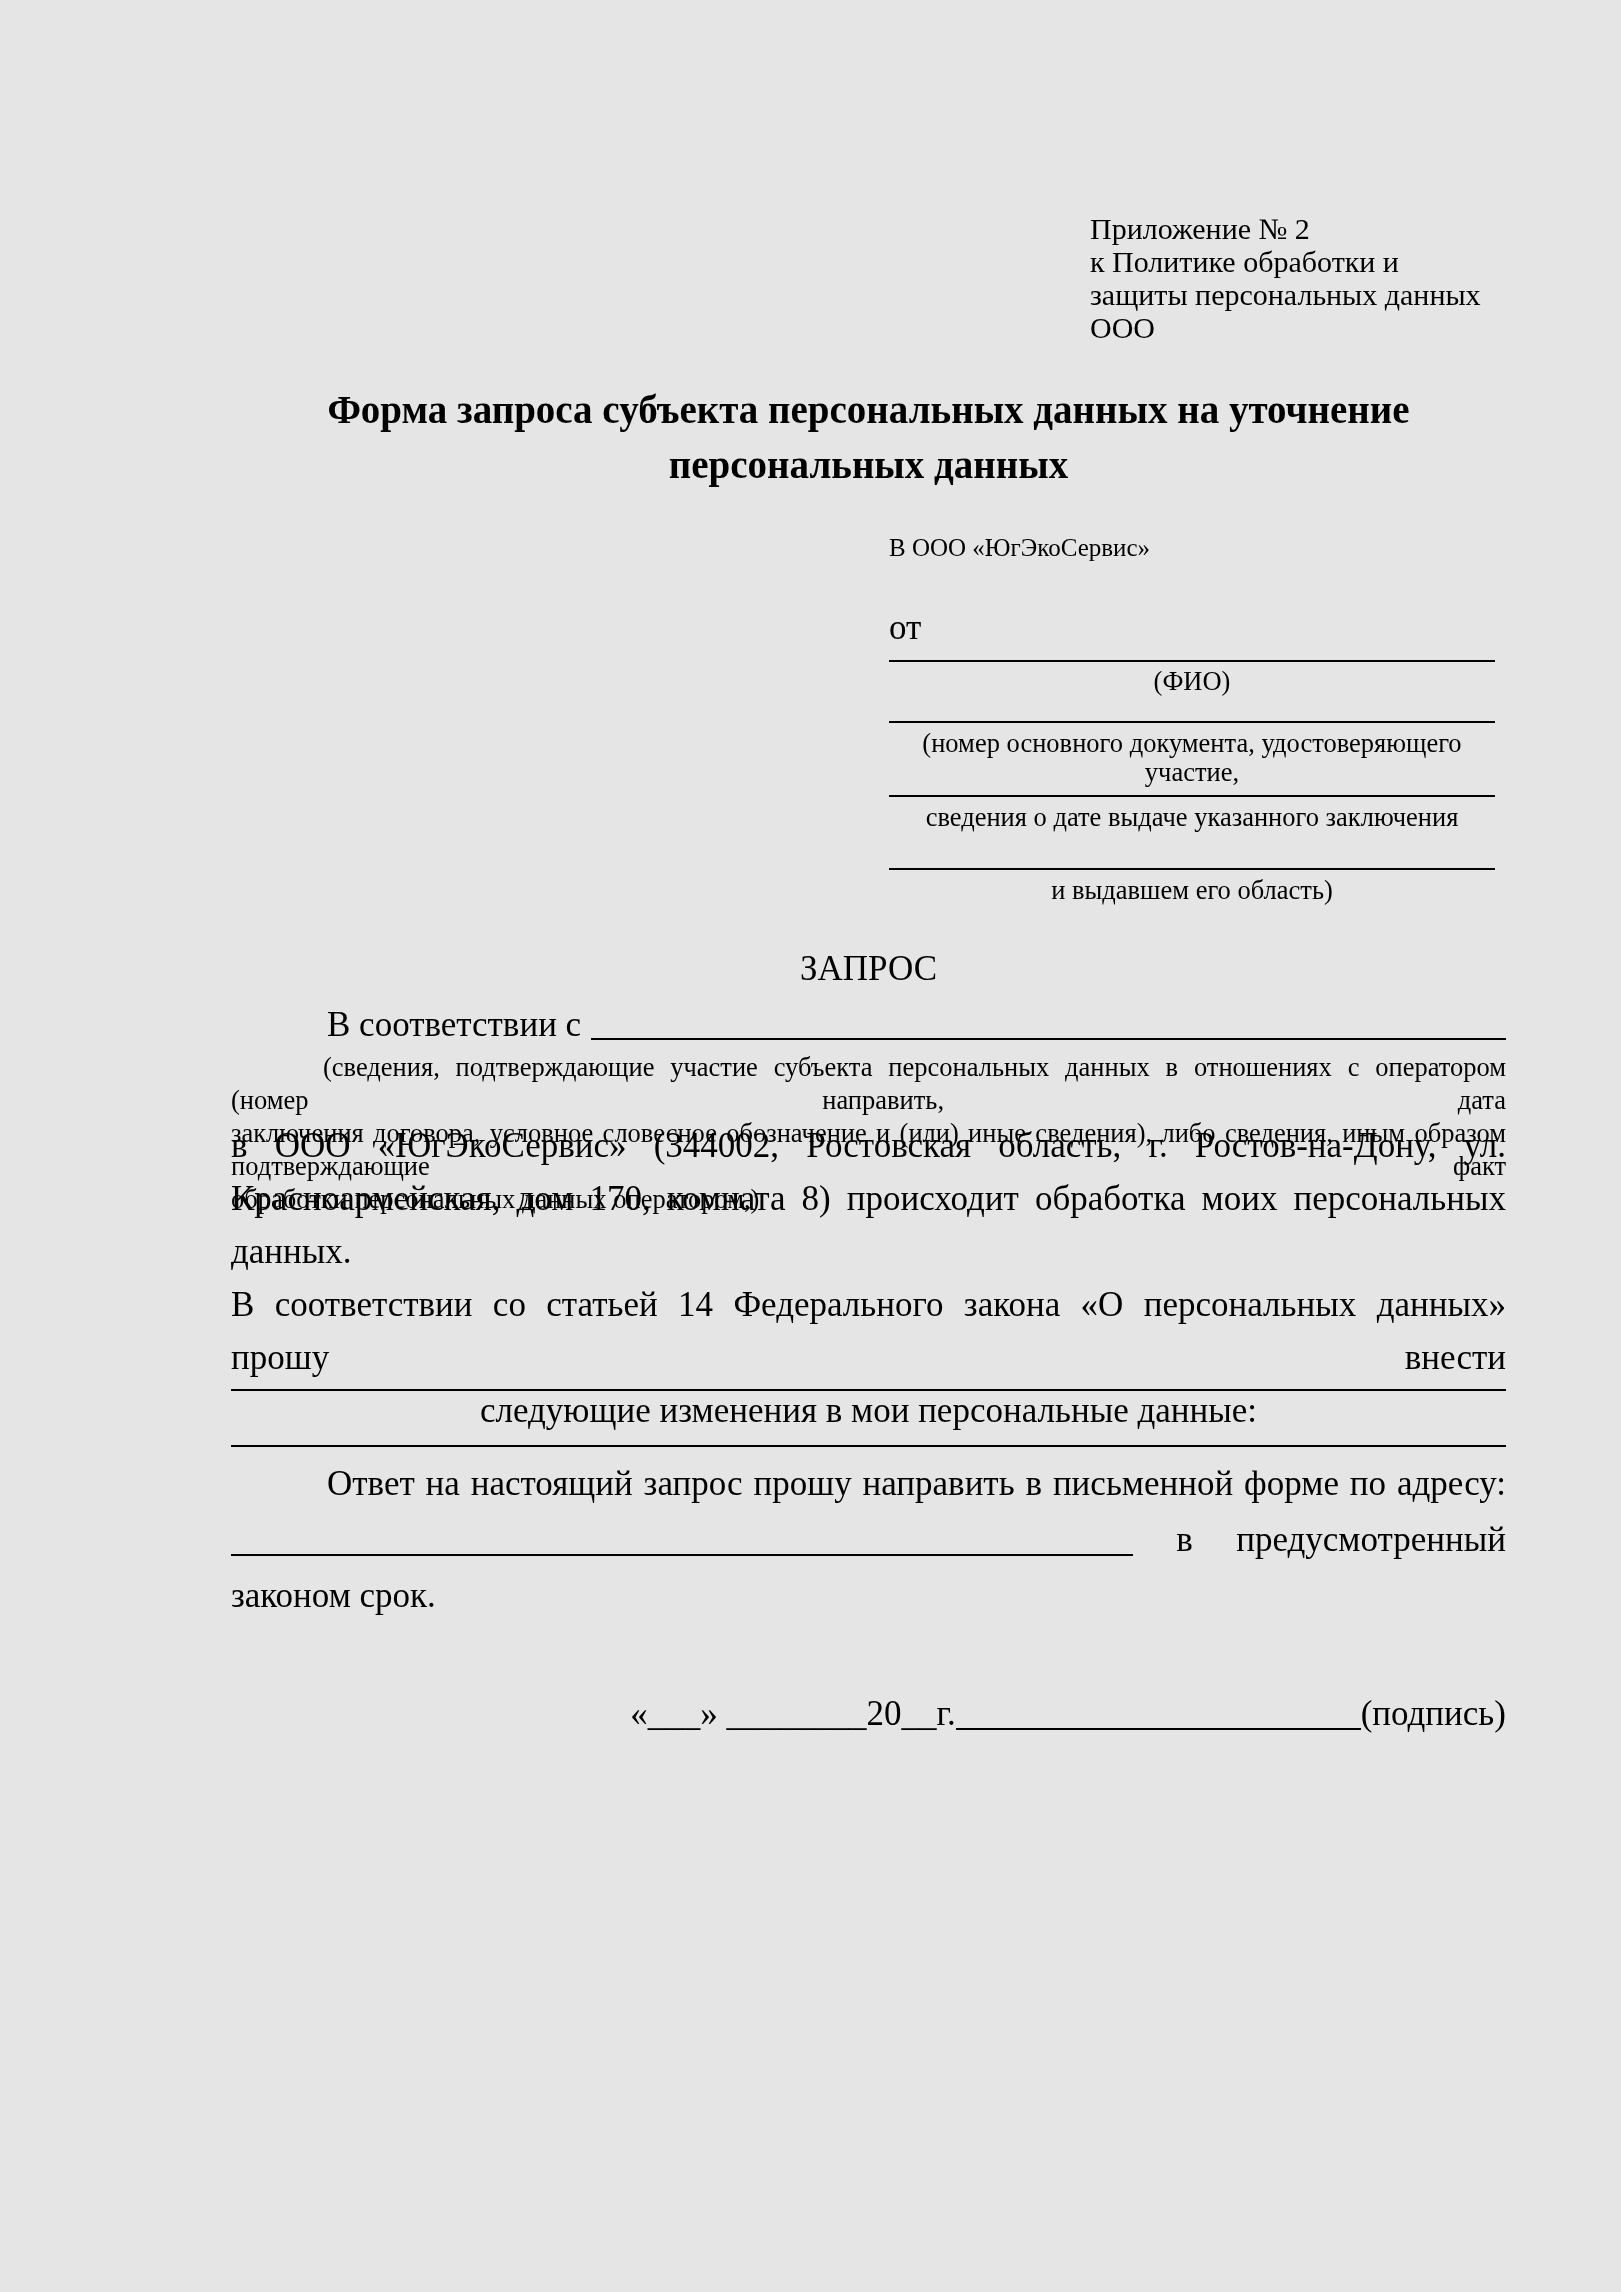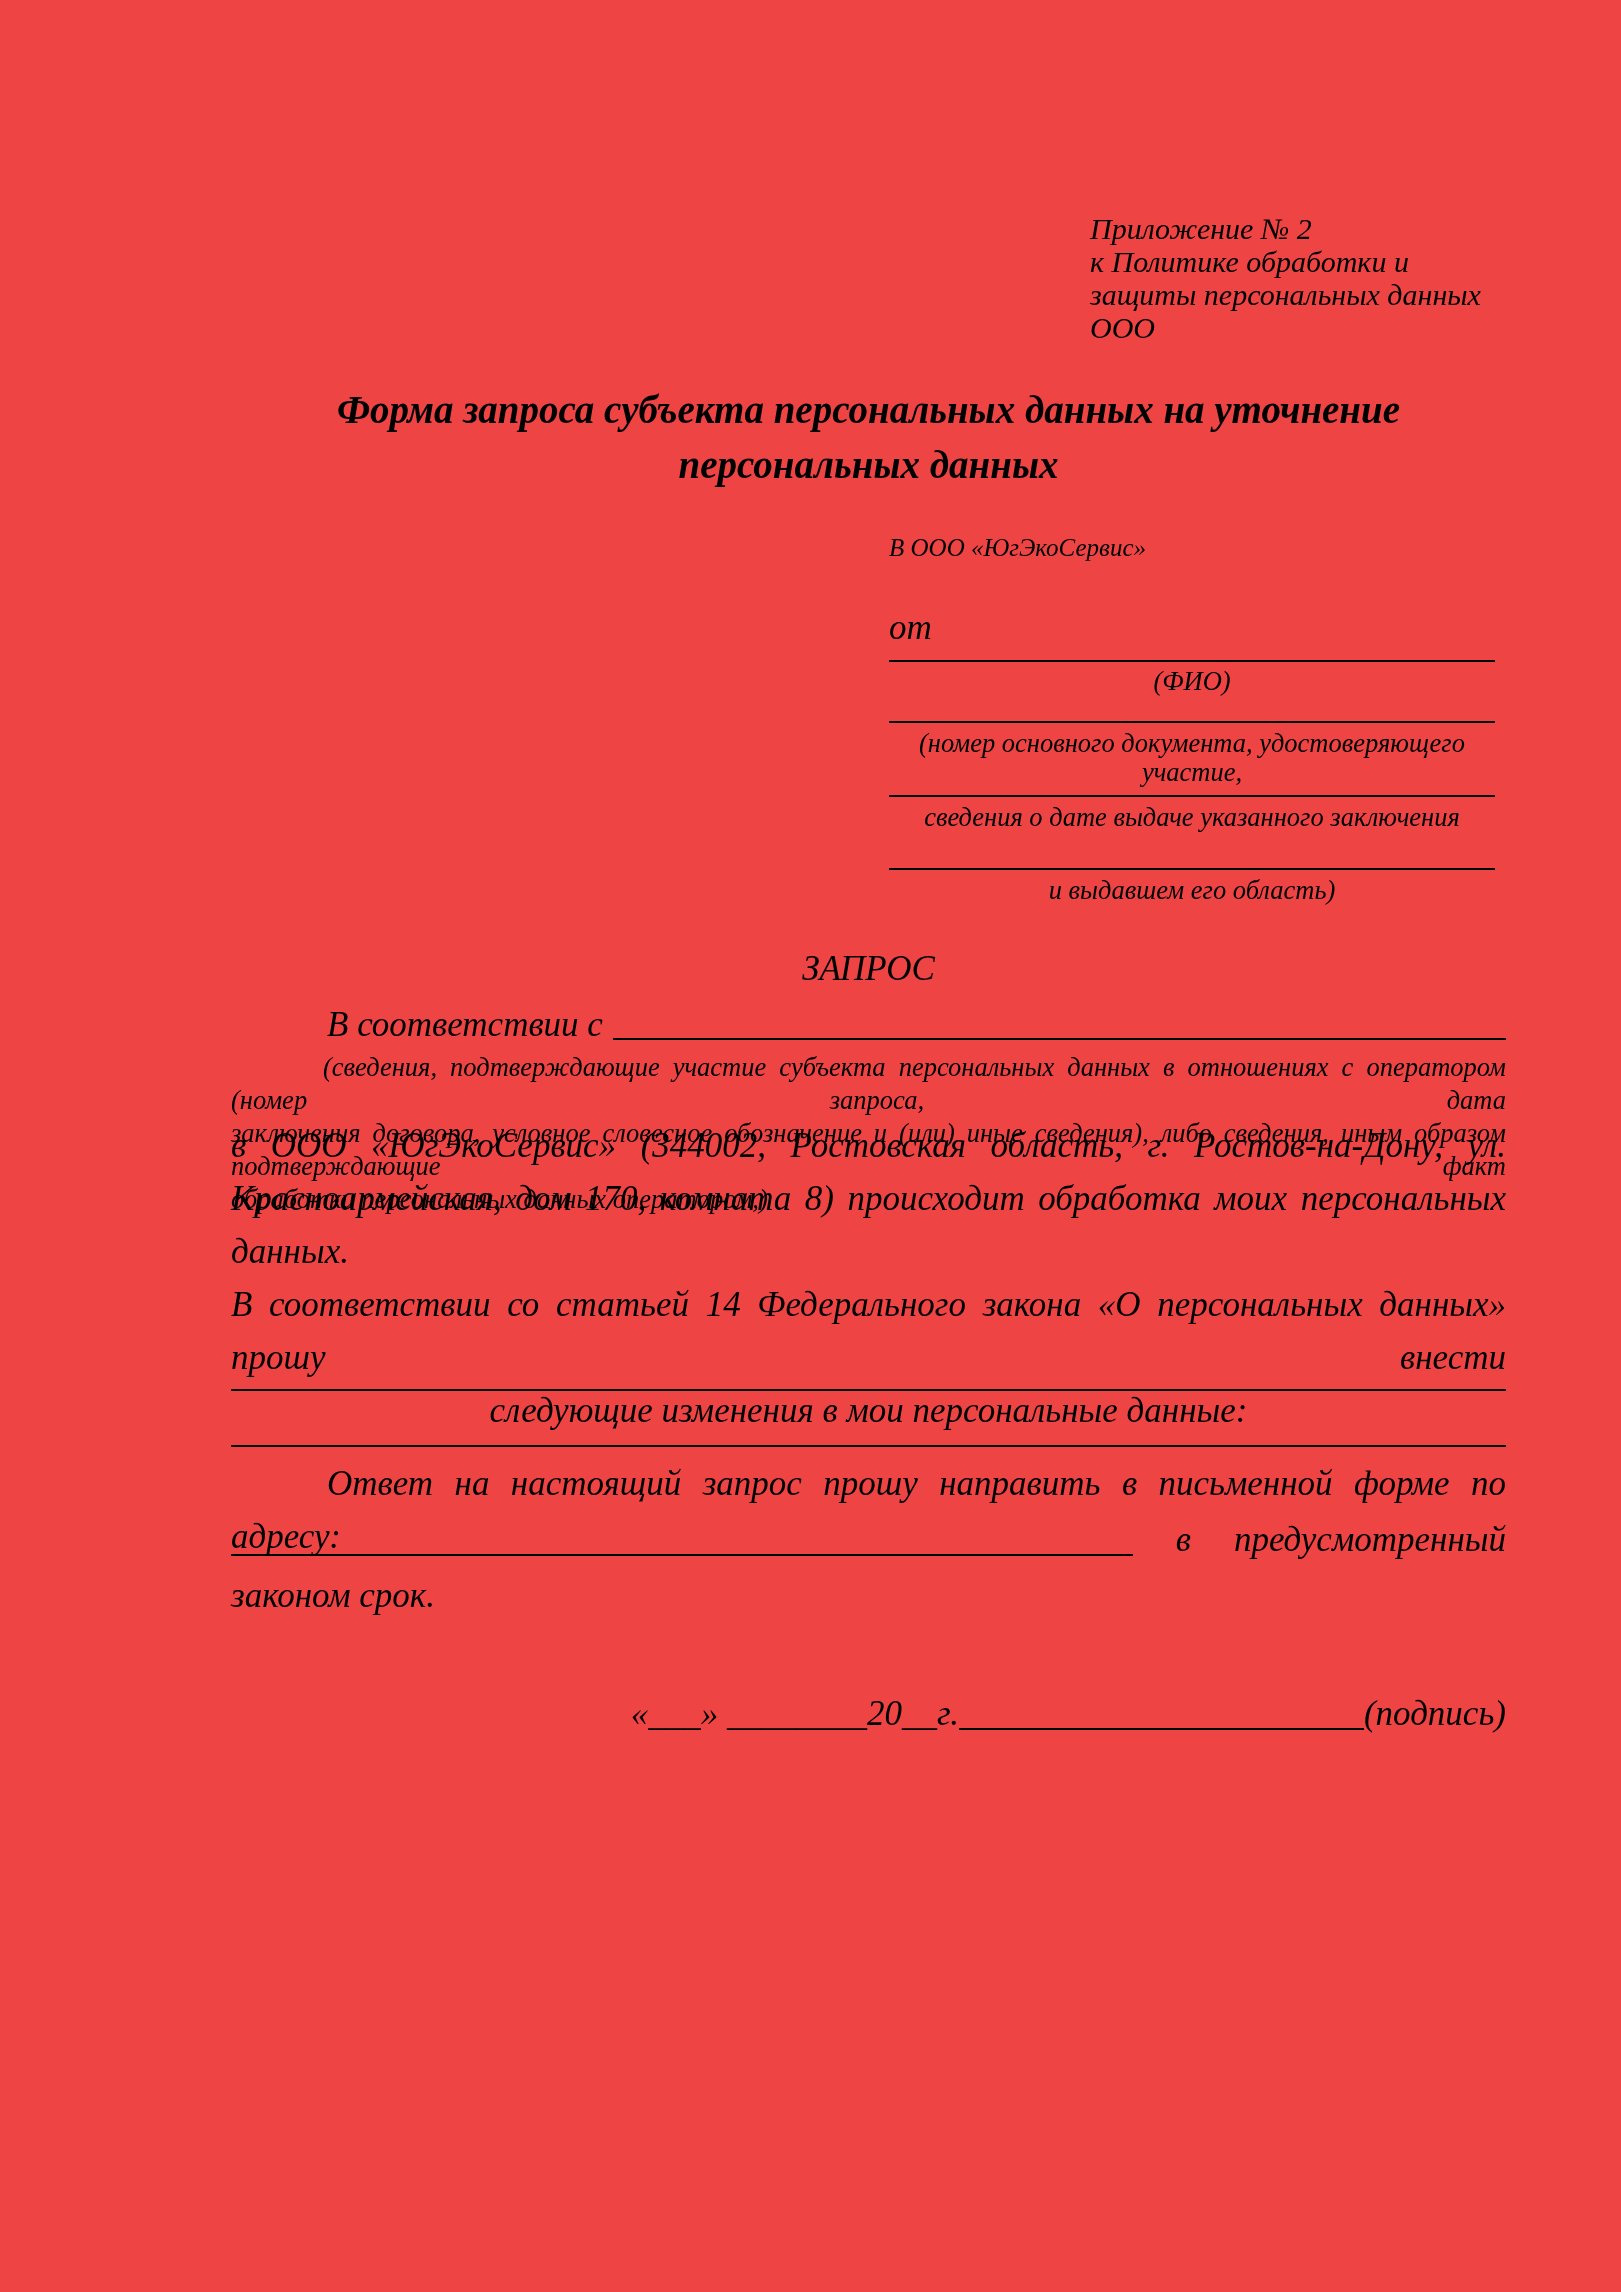--- a/index.html
+++ b/index.html
@@ -1,23 +1,22 @@
 <!DOCTYPE html>
 <html><head>
 <meta charset="utf-8">
 <style>
   html,body{margin:0;padding:0;background:#ffffff;}
   .page{
     position:relative;
     width:1621px;height:2293px;
-    background:#ef4444;
+    background:#e5e5e5;
     font-family:"Liberation Serif","DejaVu Serif",serif;
     color:#000;
     overflow:hidden;
-    font-style:italic;
   }
   
   .appendix{position:absolute;left:1090px;top:212px;font-size:30px;line-height:33px;}
   
   .title{position:absolute;left:231px;top:382px;width:1275px;text-align:center;
          font-size:39px;font-weight:bold;line-height:55px;}
   
   .rec-to{position:absolute;left:889px;top:534px;font-size:25px;}
   .rec-from{position:absolute;left:889px;top:608px;font-size:35px;}
   .fill{position:absolute;height:0;border-bottom:2px solid #000;}
@@ -88,21 +87,21 @@
   <div class="rec-cap" style="top:876px;">и выдавшем его область)</div>
 
   <div class="zapros">ЗАПРОС</div>
 
   <div class="intro">
     <span class="lead">В соответствии с</span>
     <span class="grow"></span>
   </div>
 
   <div class="smallcaps">
-    <div class="c1">(сведения, подтверждающие участие субъекта персональных данных в отношениях с оператором (номер запроса, дата</div>
+    <div class="c1">(сведения, подтверждающие участие субъекта персональных данных в отношениях с оператором (номер направить, дата</div>
     <div class="c2">заключения договора, условное словесное обозначение и (или) иные сведения), либо сведения, иным образом подтверждающие факт</div>
     <div class="c3">обработки персональных данных оператором,)</div>
   </div>
 
   <div class="bodypar">
     <div class="j">в ООО «ЮгЭкоСервис» (344002, Ростовская область, г. Ростов-на-Дону, ул.</div>
     <div class="j">Красноармейская, дом 170, комната 8) происходит обработка моих персональных данных.</div>
     <div class="j">В соответствии со статьей 14 Федерального закона «О персональных данных» прошу внести</div>
     <div class="l">следующие изменения в мои персональные данные:</div>
   </div>

